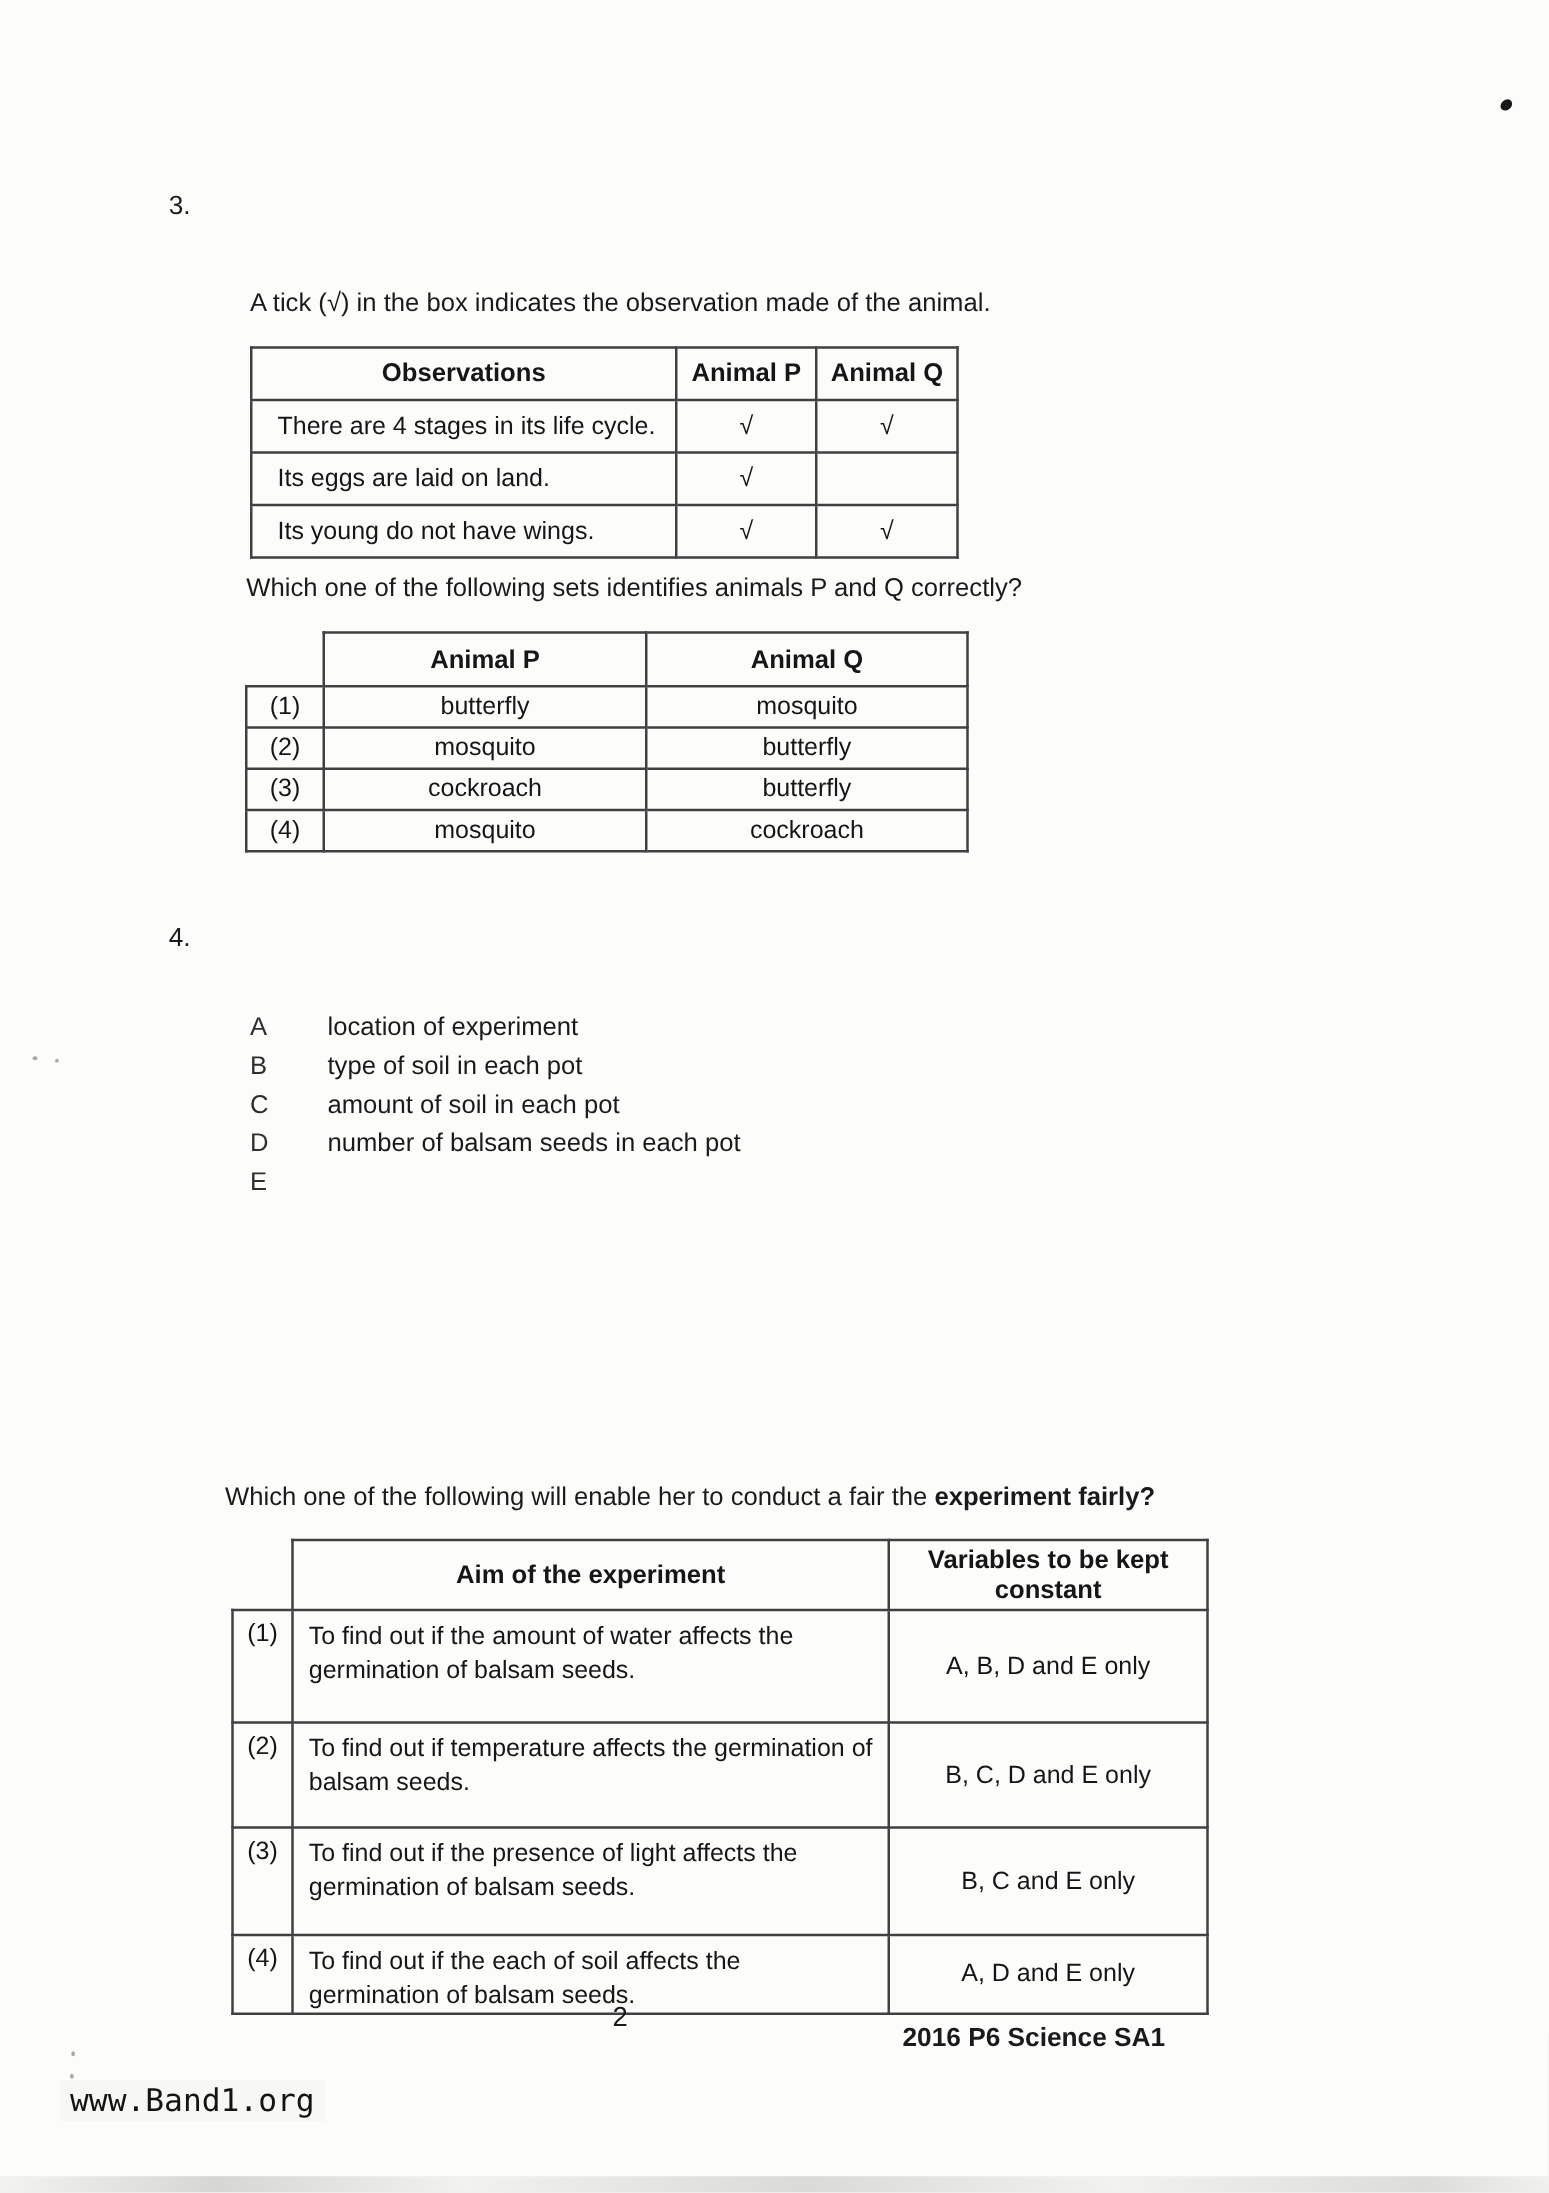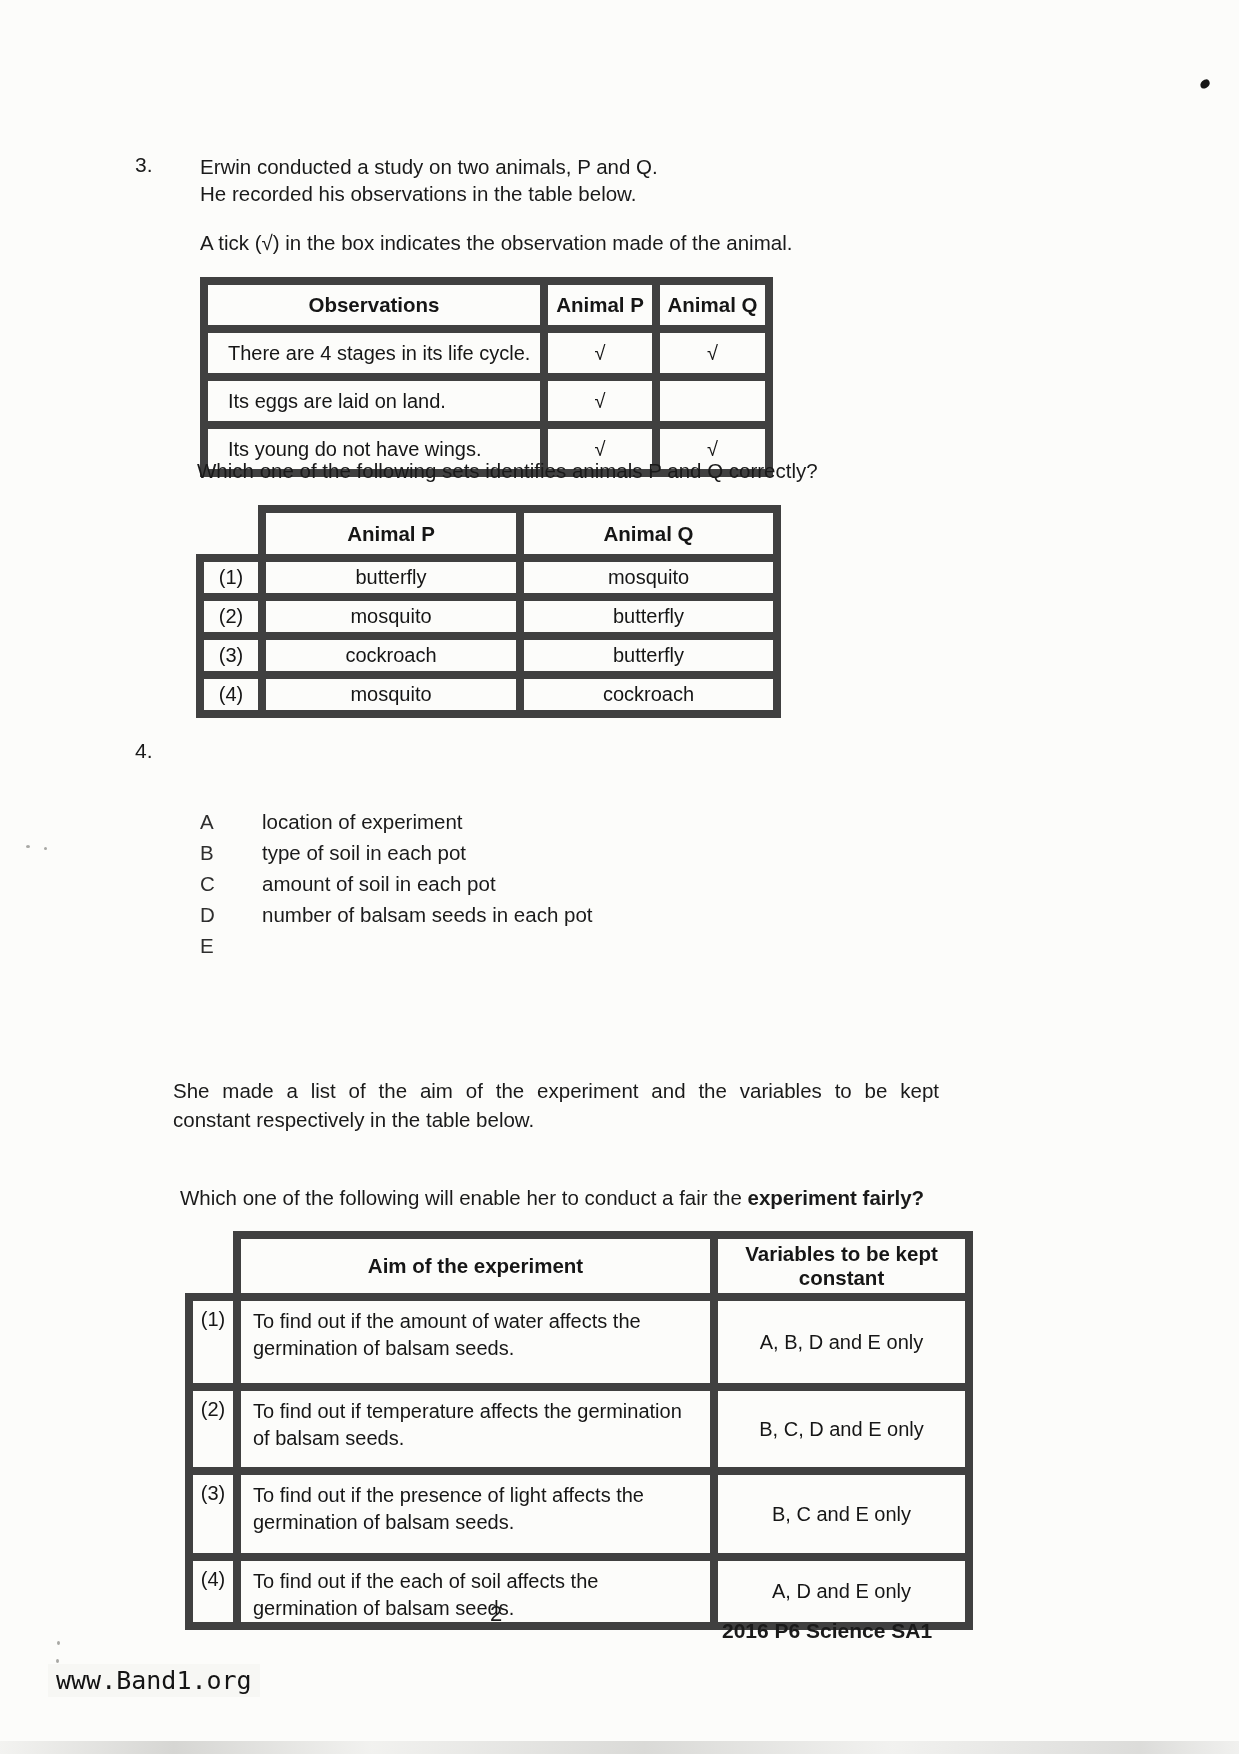--- a/index.html
+++ b/index.html
@@ -11,21 +11,21 @@
     color:#1a1a1a;
     overflow:hidden;
     margin:0 auto;
   }
   .abs{position:absolute;}
   .qnum{font-size:21px;}
   .bodytext{font-size:20.5px;line-height:27px;}
   .justify{width:766px;text-align:justify;}
   .justify-line{text-align-last:justify;}
   table{border-collapse:collapse;position:absolute;table-layout:fixed;}
-  td,th{border:8px solid #404040;font-size:20px;color:#161616;overflow:hidden;}
+  td,th{border:2px solid #404040;font-size:20px;color:#161616;overflow:hidden;}
   th{font-size:20.5px;}
   .ghost{border:none;background:transparent;}
   .center{text-align:center;vertical-align:middle;}
   
   .obs-table{left:200px;top:277px;width:565px;}
   .obs-table th{height:38px;}
   .obs-table td{height:38px;}
   .obs-table .obs-cell{text-align:left;padding-left:20px;}
   
   .opts-table{left:196px;top:505px;width:577px;}
@@ -55,24 +55,20 @@
       rgba(118,118,115,0.24) 92%,
       rgba(140,140,138,0.10) 100%);
   }
 </style>
 </head>
 <body>
 
 <div class="page">
 
   <div class="abs qnum" style="left:135px;top:153px;">3.</div>
-  <div class="abs bodytext" style="left:200px;top:153px;">
-    <div>Erwin conducted a study on two animals, P and Q.</div>
-    <div>He recorded his observations in the table below.</div>
-  </div>
   <div class="abs bodytext" style="left:200px;top:229px;">A tick (√) in the box indicates the observation made of the animal.</div>
 
   <table class="obs-table">
     <colgroup>
         <col style="width:340px">
         <col style="width:112px">
         <col style="width:113px">
       </colgroup>
     <tbody>
         <tr>
@@ -152,24 +148,20 @@
     </div>
     <div class="var-row">
       <span class="var-letter">D</span>
       <span>number of balsam seeds in each pot</span>
     </div>
     <div class="var-row">
       <span class="var-letter">E</span>
     </div>
   </div>
 
-  <div class="abs bodytext justify" style="left:173px;top:1076px;line-height:29px;">
-    <div class="justify-line">She made a list of the aim of the experiment and the variables to be kept</div>
-    <div>constant respectively in the table below.</div>
-  </div>
 
   <div class="abs bodytext" style="left:180px;top:1184px;">
     <span>Which one of the following will enable her to conduct a fair the </span><b>experiment fairly?</b>
   </div>
 
   <table class="aims-table">
     <colgroup>
         <col style="width:48px">
         <col style="width:477px">
         <col style="width:255px">

